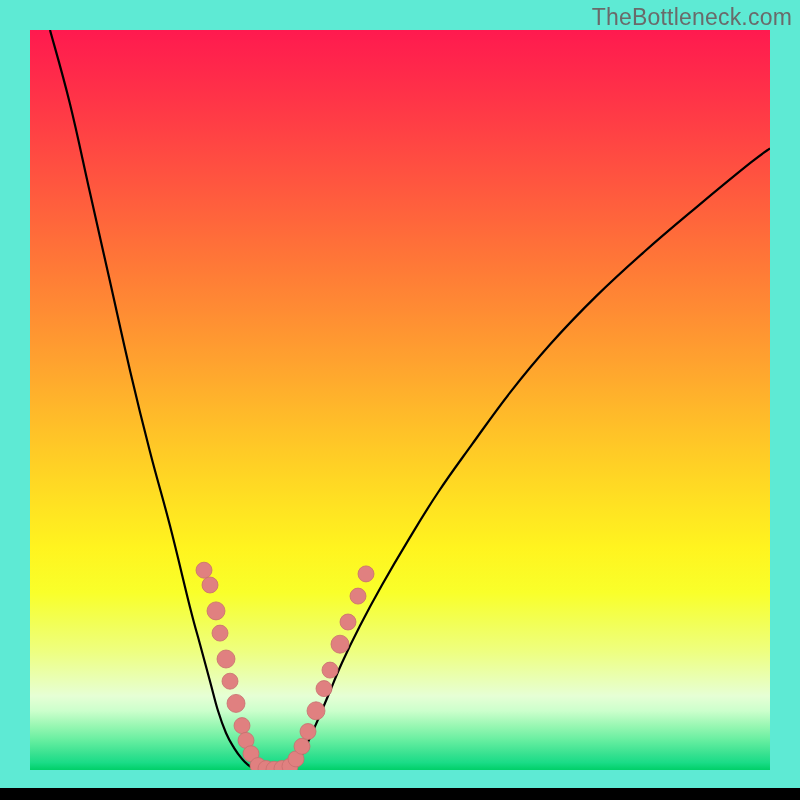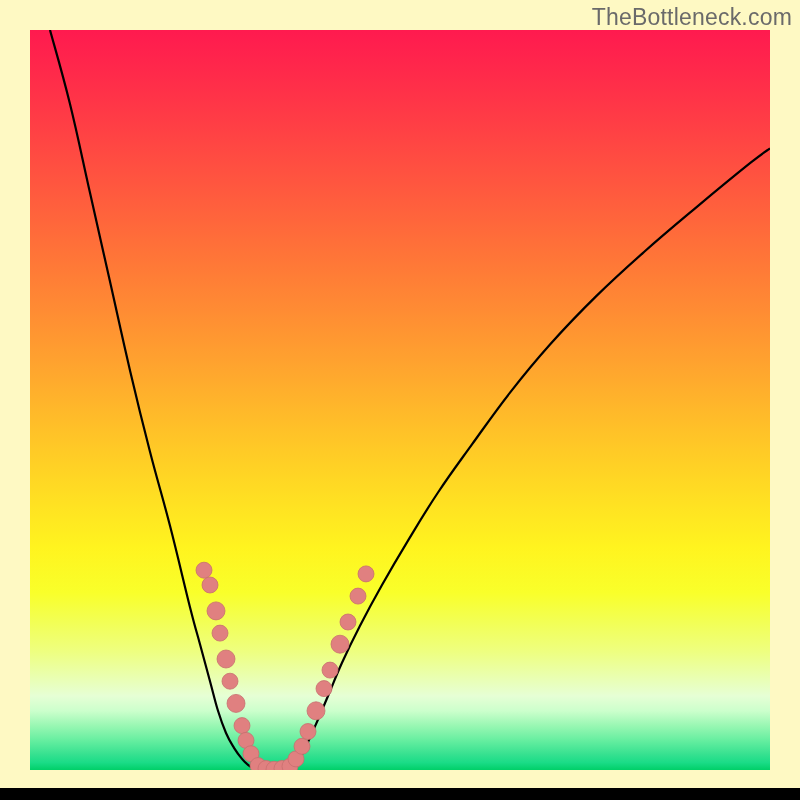--- a/index.html
+++ b/index.html
@@ -8,21 +8,21 @@
     width: 800px;
     height: 800px;
     overflow: hidden;
     background: #000;
     font-family: Arial, Helvetica, sans-serif;
   }
   .frame {
     position: relative;
     width: 800px;
     height: 788px;
-    background: #fef9c3;
+    background: #5eead4;
   }
   .plot {
     position: absolute;
     left: 30px;
     top: 30px;
     width: 740px;
     height: 740px;
     overflow: hidden;
   }
   .gradient {

